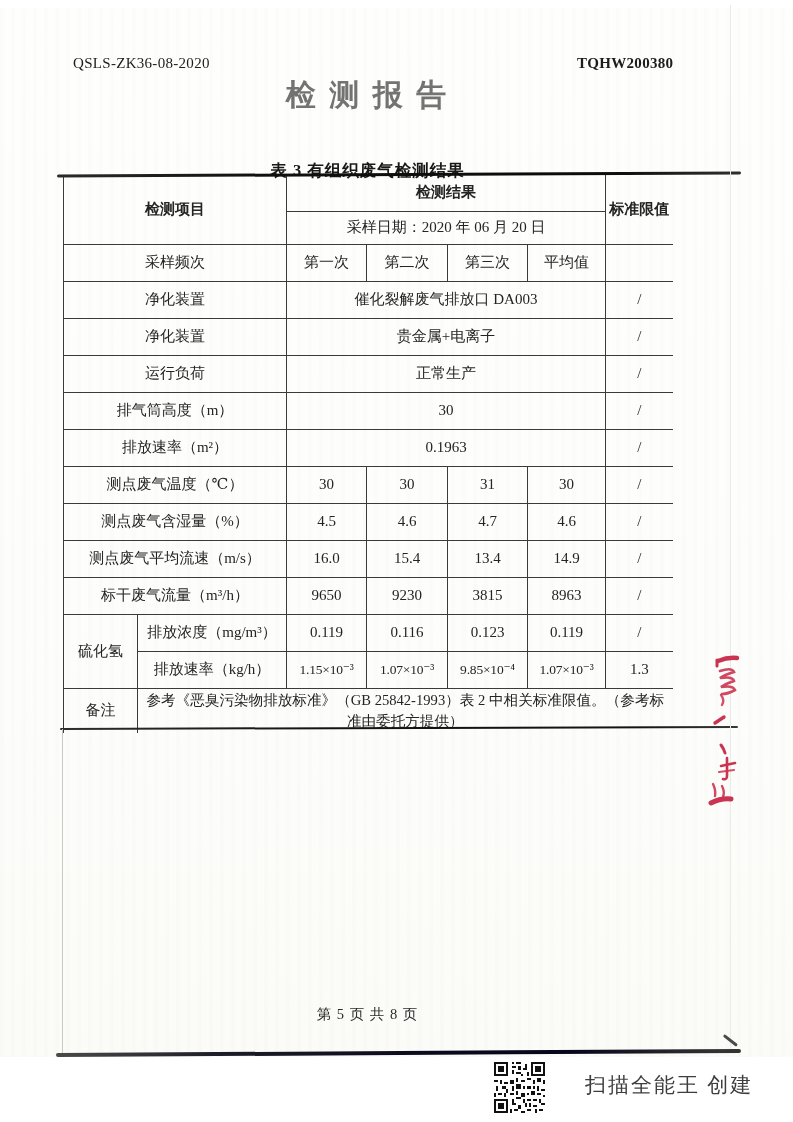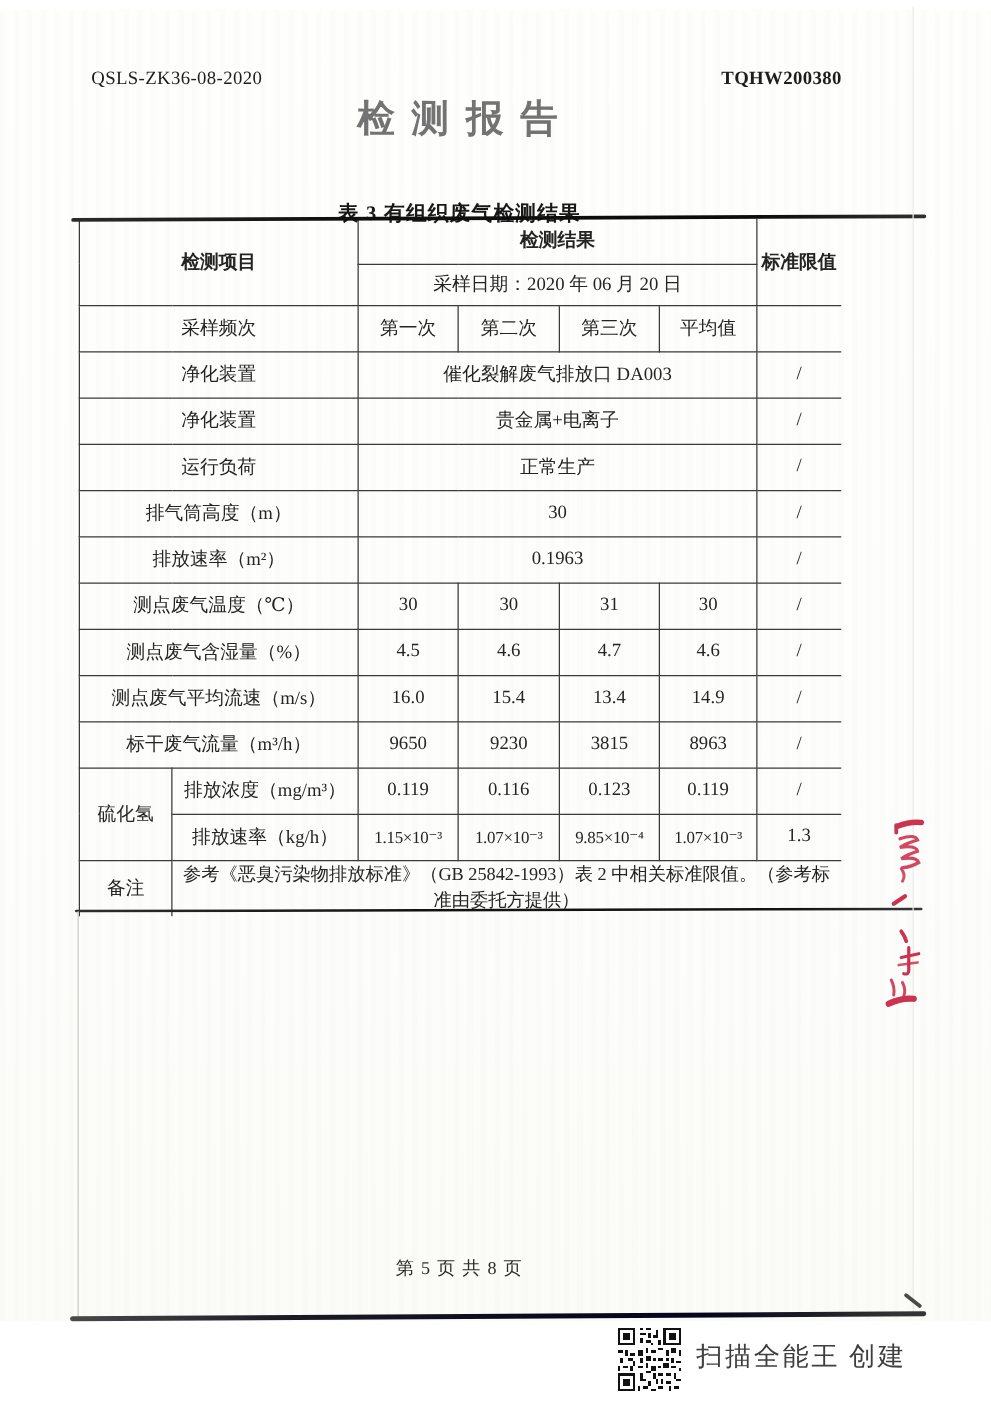--- a/index.html
+++ b/index.html
@@ -61,21 +61,21 @@
     transform:rotate(-0.35deg); border-radius:3px;
     background:linear-gradient(90deg, #4a4a4a 0%, #1b1b26 25%, #0a0a1e 55%, #05051c 75%, #333333 97%);
   }
   .corner-slash { position:absolute; left:722px; top:1039px; width:17px; height:2.6px;
                   background:#4a4a4a; transform:rotate(38deg); border-radius:2px; }
 
   .footer-page { top:964px; font-size:14.5px; color:#2a2a2a; letter-spacing:1px;margin-top:41px; }
 
   .stamp { position:absolute; left:704px; top:645px; width:40px; height:165px; }
 
-  .camscanner { position:absolute; left:494px; top:1062px; display:flex; align-items:flex-start; }
+  .camscanner { position:absolute; left:494px; top:1062px; display:flex; align-items:flex-start;gap:28px; }
   .qr { width:51px; height:51px; }
   .cs-text { margin-left:12px; margin-top:9px; font-size:21px; color:#3e3e3e; letter-spacing:2px;
              font-family:"Liberation Serif","DejaVu Serif",serif; }
 </style>
 </head>
 <body>
 
 <div class="canvas">
   <div class="sheet"></div>
 

